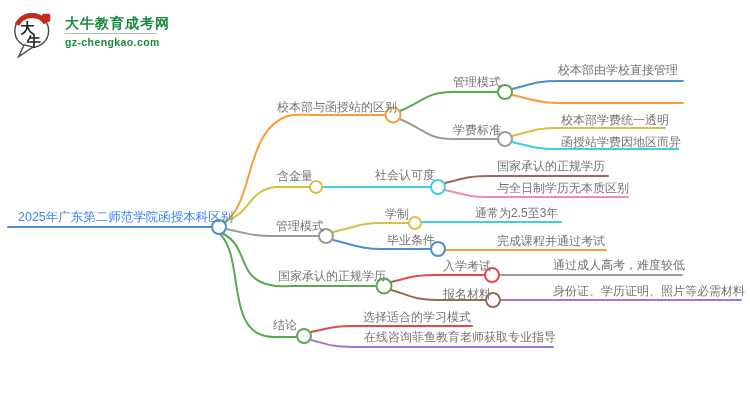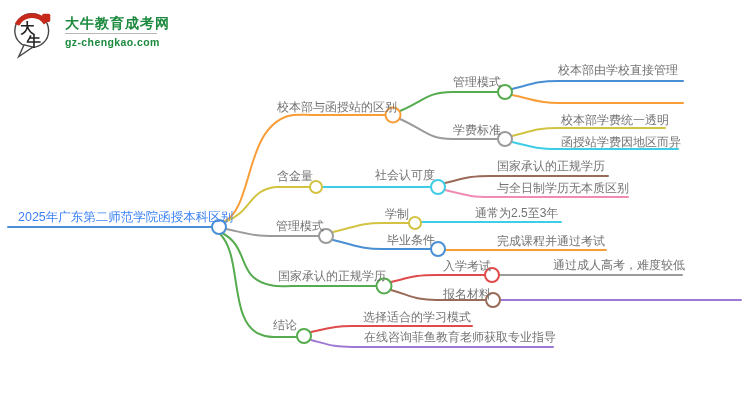--- a/index.html
+++ b/index.html
@@ -85,20 +85,21 @@
   <div class="lbl" style="left:276px;top:220px;">管理模式</div>
   <div class="lbl" style="left:385px;top:208px;">学制</div>
   <div class="lbl" style="left:475px;top:207px;">通常为2.5至3年</div>
   <div class="lbl" style="left:387px;top:234px;">毕业条件</div>
   <div class="lbl" style="left:497px;top:235px;">完成课程并通过考试</div>
 
   <div class="lbl" style="left:278px;top:270px;">国家承认的正规学历</div>
   <div class="lbl" style="left:443px;top:260px;">入学考试</div>
   <div class="lbl" style="left:553px;top:259px;">通过成人高考，难度较低</div>
   <div class="lbl" style="left:443px;top:288px;">报名材料</div>
+  <div class="lbl" style="left:553px;top:285px;">身份证、学历证明、照片等必需材料</div>
 
   <div class="lbl" style="left:273px;top:319px;">结论</div>
   <div class="lbl" style="left:363px;top:311px;">选择适合的学习模式</div>
   <div class="lbl" style="left:364px;top:331px;">在线咨询菲鱼教育老师获取专业指导</div>
 
   <div class="logo">
     <svg class="logo-mark" viewBox="0 0 40 44">
       <circle cx="17" cy="18" r="15.5" fill="#ffffff" stroke="#4a4a4a" stroke-width="1.3"></circle>
       <path d="M 10 31 L 5 42 L 18 33 Z" fill="#ffffff" stroke="#4a4a4a" stroke-width="1.3"></path>
       <path d="M 3.5 12.5 A 15.5 15.5 0 0 1 30 11" stroke-width="4.5" fill="none" stroke="#c52a1c"></path>

